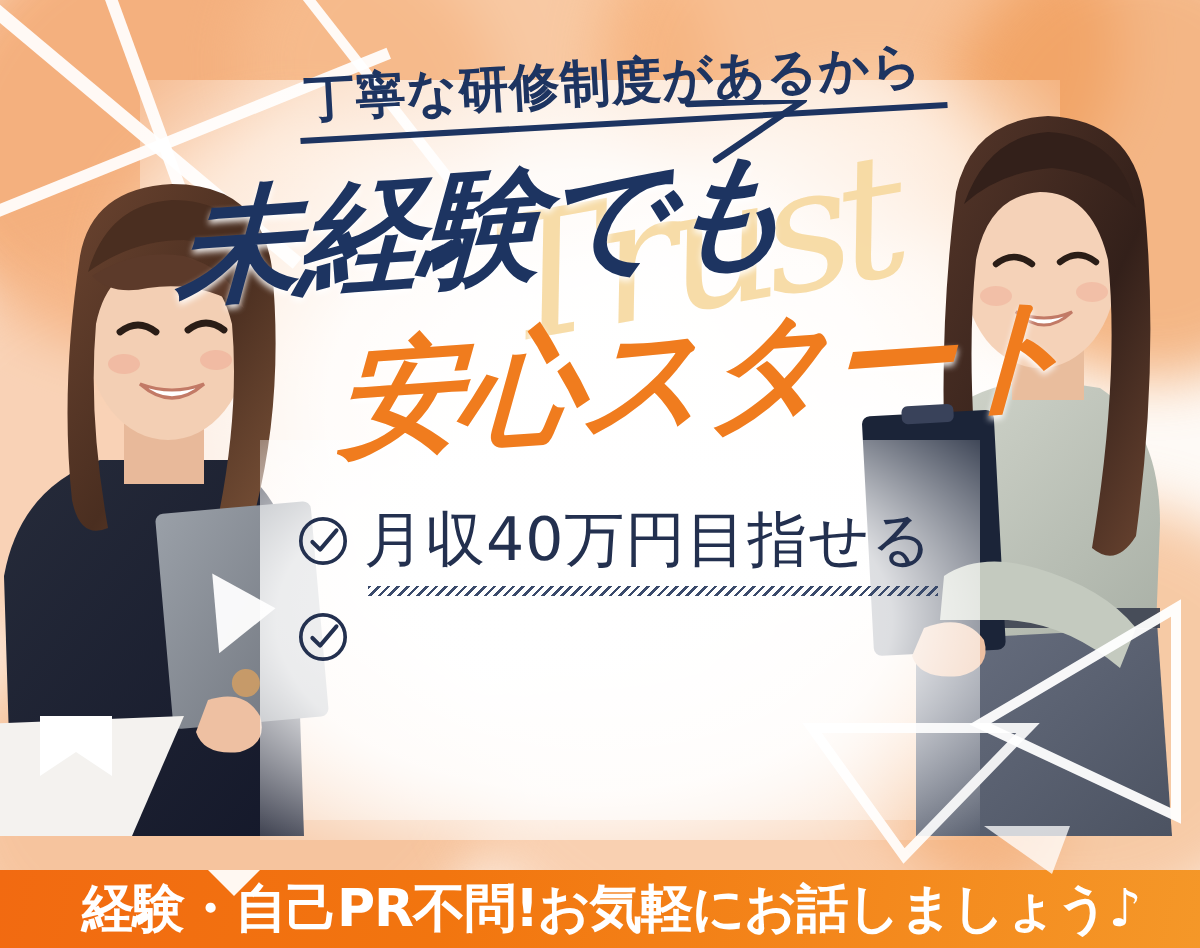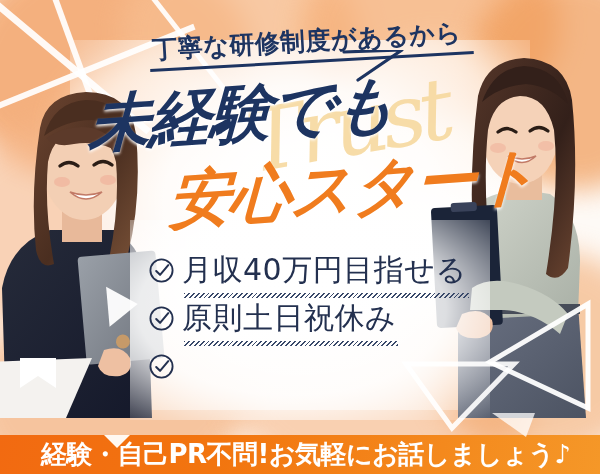--- a/index.html
+++ b/index.html
@@ -277,30 +277,20 @@
       <svg class="chk" viewBox="0 0 28 28">
         <circle cx="14" cy="14" r="11.5" fill="none" stroke="#23304f" stroke-width="1.9"></circle>
         <polyline points="8.5,14.5 12.5,18.5 21,8.5" fill="none" stroke="#23304f" stroke-width="2.1" stroke-linecap="round" stroke-linejoin="round"></polyline>
       </svg>
       <span class="btext">
         <span class="lbl">月収40万円目指せる</span>
         <span class="wavy"></span>
       </span>
     </div>
 
-    <div class="bullet">
-      <svg class="chk" viewBox="0 0 28 28">
-        <circle cx="14" cy="14" r="11.5" fill="none" stroke="#23304f" stroke-width="1.9"></circle>
-        <polyline points="8.5,14.5 12.5,18.5 21,8.5" fill="none" stroke="#23304f" stroke-width="2.1" stroke-linecap="round" stroke-linejoin="round"></polyline>
-      </svg>
-      <span class="btext">
-        <span class="lbl">原則土日祝休み</span>
-        <span class="wavy"></span>
-      </span>
-    </div>
 
     <div class="bullet">
       <svg class="chk" viewBox="0 0 28 28">
         <circle cx="14" cy="14" r="11.5" fill="none" stroke="#23304f" stroke-width="1.9"></circle>
         <polyline points="8.5,14.5 12.5,18.5 21,8.5" fill="none" stroke="#23304f" stroke-width="2.1" stroke-linecap="round" stroke-linejoin="round"></polyline>
       </svg>
       <span class="btext">
         <span class="wavy"></span>
       </span>
     </div>

